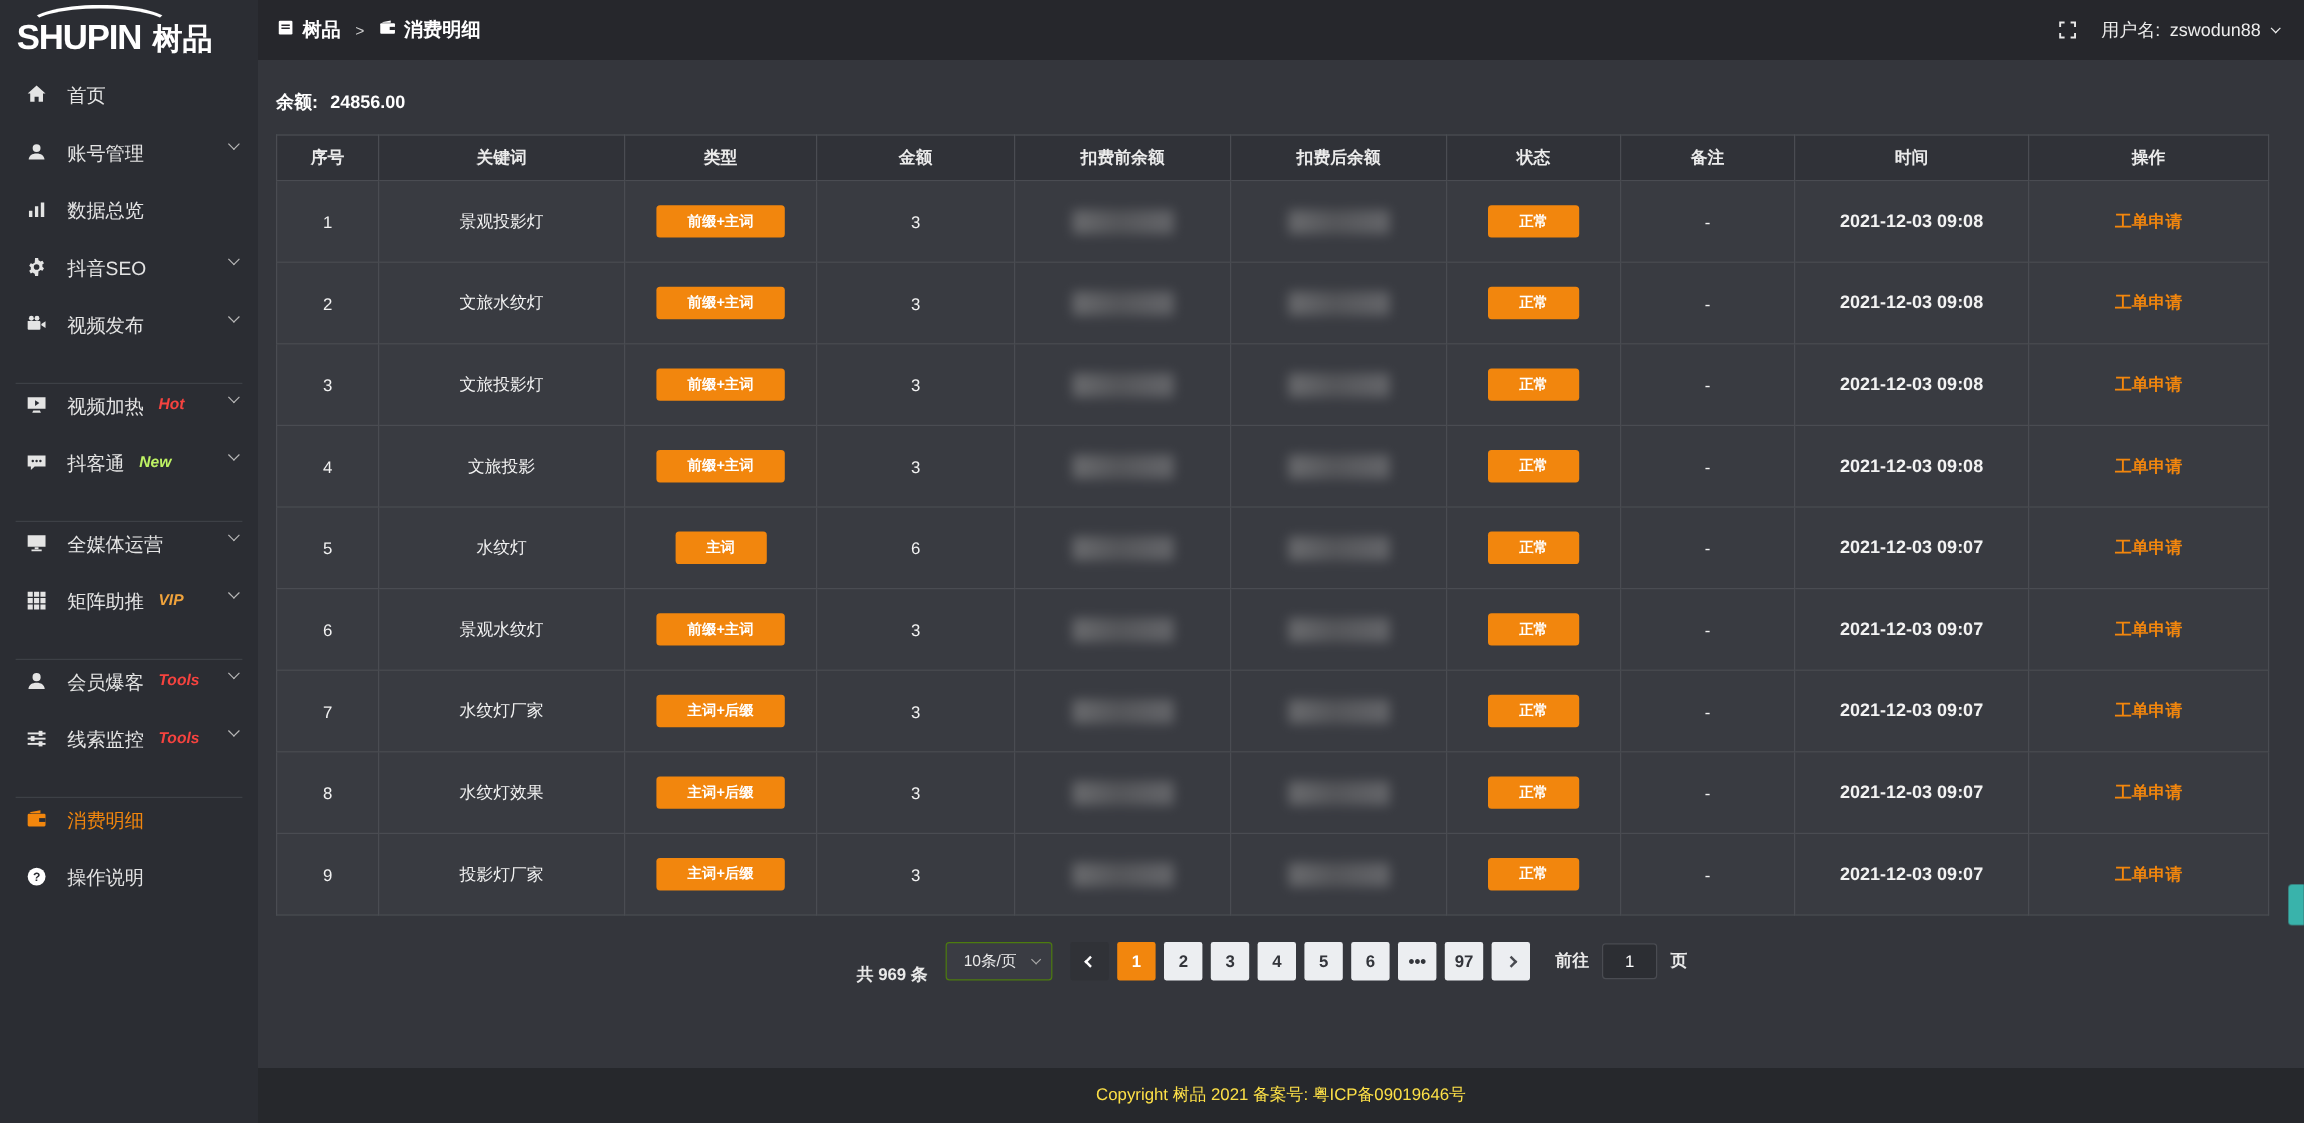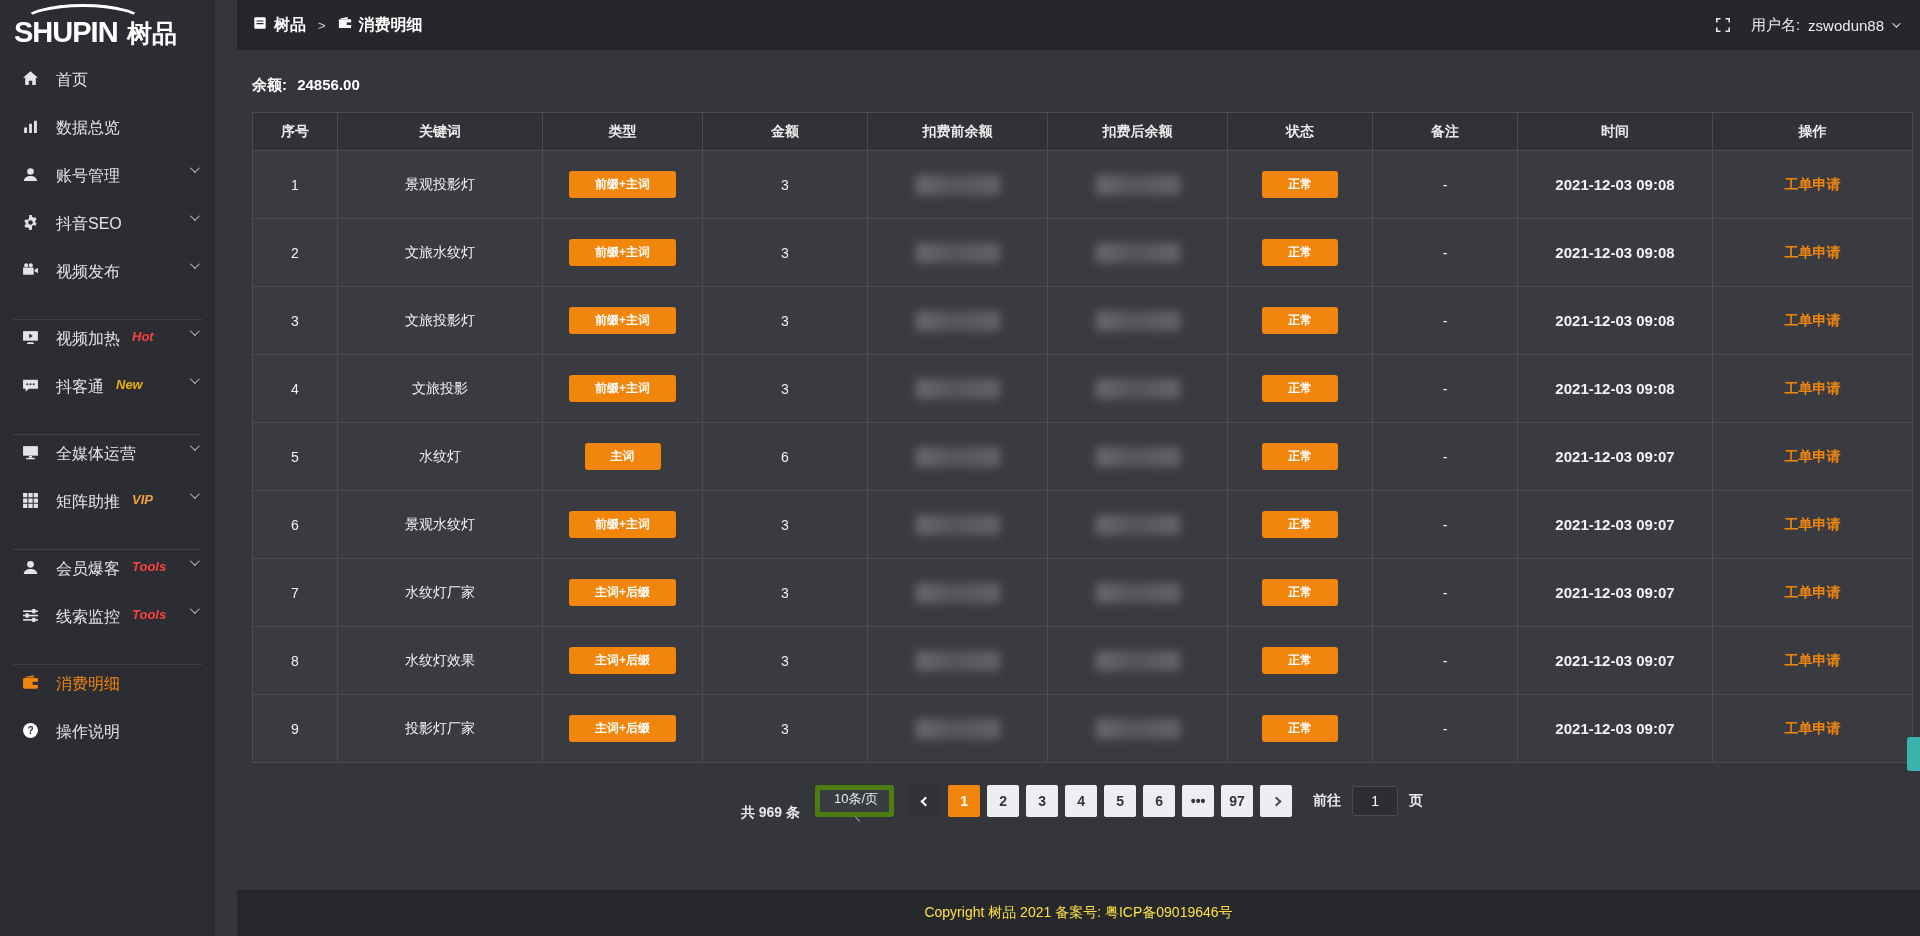--- a/index.html
+++ b/index.html
@@ -1,18 +1,18 @@
 <!DOCTYPE html>
 <html><head>
 <meta charset="utf-8">
 <style>
   * { box-sizing: border-box; margin: 0; padding: 0; }
   html,body { width:1920px; height:936px; overflow:hidden; }
   body { font-family:"Liberation Sans","DejaVu Sans",sans-serif; background:#34363c; }
-  .app { display:flex; width:1920px; height:936px;gap:22px; }
+  .app { display:flex; width:1920px; height:936px; }
 
   
   .sidebar { width:215px; flex-shrink:0; background:#2b2d33; display:flex; flex-direction:column; }
   .logo { position:relative; height:62px; padding:16px 0 0 14px; color:#fff; white-space:nowrap; }
   .logo::before { content:""; position:absolute; left:22px; top:4px; width:116px; height:30px;
                   border:3px solid transparent; border-top:3px solid #fff; border-radius:50%; }
   .logo-en { font-size:29px; font-weight:800; letter-spacing:-1px; }
   .logo-cn { font-size:25px; font-weight:800; margin-left:5px; }
   .nav { padding-top:8px; }
   .nav-item { height:48px; display:flex; align-items:flex-start; padding:0 18px 0 22px;
@@ -50,22 +50,22 @@
            padding:5px 26px; border-radius:3px; }
   .blur-box { width:84px; height:20px; margin:0 auto; border-radius:2px; opacity:.5;
               background:linear-gradient(90deg,#9b9b9b,#6f6f71 45%,#909092); filter:blur(5px); }
   .action-link { color:#f2860d; font-weight:700; cursor:pointer;text-align:center; }
   .time-cell { font-weight:700; font-size:15px; }
 
   
   .pagination { width:1660px; display:flex; align-items:center; justify-content:center; gap:7px;
                 margin-top:17px; color:#e9e9e9; font-size:14px; }
   .pg-total { font-weight:700; margin-right:8px;margin-top:24px; }
-  .pg-size { display:flex; align-items:center; gap:12px; background:#3a3c43; border:5px solid #4d7c0f;
-             border-radius:3px; height:32px; padding:0 11px 0 14px; font-size:13px; cursor:pointer; margin-right:8px;flex-direction:column; }
+  .pg-size { display:flex; align-items:center; gap:12px; background:#3a3c43; border:1px solid #4d7c0f;
+             border-radius:3px; height:32px; padding:0 11px 0 14px; font-size:13px; cursor:pointer; margin-right:8px; }
   .chev-gray { width:6px; height:6px; border-right:1.5px solid #a8a8a8; border-bottom:1.5px solid #a8a8a8;
                transform:rotate(45deg) translateY(-2px); }
   .pg-btn { min-width:32px; height:32px; border-radius:2px; display:flex; align-items:center;
             justify-content:center; font-size:14px; font-weight:700; cursor:pointer; padding:0 6px; }
   .pg-prev { background:#303237; }
   .pg-page, .pg-next { background:#eceef1; color:#33353b; }
   .pg-page.active { background:#f2860d; color:#fff; }
   .arr-l { width:7px; height:7px; border-left:2px solid #fff; border-bottom:2px solid #fff; transform:rotate(45deg); }
   .arr-r { width:7px; height:7px; border-left:2px solid #494b51; border-bottom:2px solid #494b51; transform:rotate(225deg); }
   .pg-goto { display:flex; align-items:center; gap:11px; margin-left:14px; font-weight:700;justify-content:center; }
@@ -93,33 +93,33 @@
           <span class="nav-icon">
             <svg viewBox="0 0 16 16">
               <path d="M8 1.2 15 7.4h-2V14H9.6v-4H6.4v4H3V7.4H1z"></path>
             </svg>
           </span>
           <span class="nav-label">首页</span>
         </div>
         <div class="nav-item">
           <span class="nav-icon">
             <svg viewBox="0 0 16 16">
+              <path d="M8 2a3.1 3.1 0 1 1 0 6.2A3.1 3.1 0 0 1 8 2zM1.8 14c.3-3.1 2.7-4.7 6.2-4.7s5.9 1.6 6.2 4.7z"></path>
+            </svg>
+          </span>
+          <span class="nav-label">账号管理</span>
+          <span class="chev"></span>
+        </div>
+        <div class="nav-item">
+          <span class="nav-icon">
+            <svg viewBox="0 0 16 16">
               <path d="M2 9h2.7v5H2zM6.7 5.5h2.6V14H6.7zM11.3 2.5H14V14h-2.7z"></path>
             </svg>
           </span>
           <span class="nav-label">数据总览</span>
-        </div>
-        <div class="nav-item">
-          <span class="nav-icon">
-            <svg viewBox="0 0 16 16">
-              <path d="M8 2a3.1 3.1 0 1 1 0 6.2A3.1 3.1 0 0 1 8 2zM1.8 14c.3-3.1 2.7-4.7 6.2-4.7s5.9 1.6 6.2 4.7z"></path>
-            </svg>
-          </span>
-          <span class="nav-label">账号管理</span>
-          <span class="chev"></span>
         </div>
         <div class="nav-item">
           <span class="nav-icon">
             <svg viewBox="0 0 16 16">
               <path fill-rule="evenodd" d="M6.8 1h2.4l.3 1.7c.55.2 1.05.5 1.5.9l1.6-.6 1.2 2-1.3 1.1a5 5 0 0 1 0 1.8l1.3 1.1-1.2 2-1.6-.6c-.45.4-.95.7-1.5.9L9.2 15H6.8l-.3-1.7a5 5 0 0 1-1.5-.9l-1.6.6-1.2-2 1.3-1.1a5 5 0 0 1 0-1.8L2.2 7l1.2-2 1.6.6c.45-.4.95-.7 1.5-.9zM8 5.8A2.2 2.2 0 1 0 8 10.2 2.2 2.2 0 0 0 8 5.8z"></path>
             </svg>
           </span>
           <span class="nav-label">抖音SEO</span>
           <span class="chev"></span>
         </div>
@@ -150,21 +150,21 @@
         <div class="nav-item">
           <span class="nav-icon">
             <svg viewBox="0 0 16 16">
               <path d="M1 2.5h14V11H6.5L3.5 13.8V11H1z"></path>
               <circle cx="5" cy="6.8" r=".95" fill="#2b2d33"></circle>
               <circle cx="8" cy="6.8" r=".95" fill="#2b2d33"></circle>
               <circle cx="11" cy="6.8" r=".95" fill="#2b2d33"></circle>
             </svg>
           </span>
           <span class="nav-label">抖客通</span>
-          <span class="nav-badge" style="color:#eab308">New</span>
+          <span class="nav-badge" style="color:#bef264">New</span>
           <span class="chev"></span>
         </div>
         <div class="nav-divider"></div>
         <div class="nav-item">
           <span class="nav-icon">
             <svg viewBox="0 0 16 16">
               <path d="M1 2h14v9H1z"></path>
               <path d="M6.5 11.3h3v1.6h-3z"></path>
               <path d="M4 13h8v1.4H4z"></path>
             </svg>

